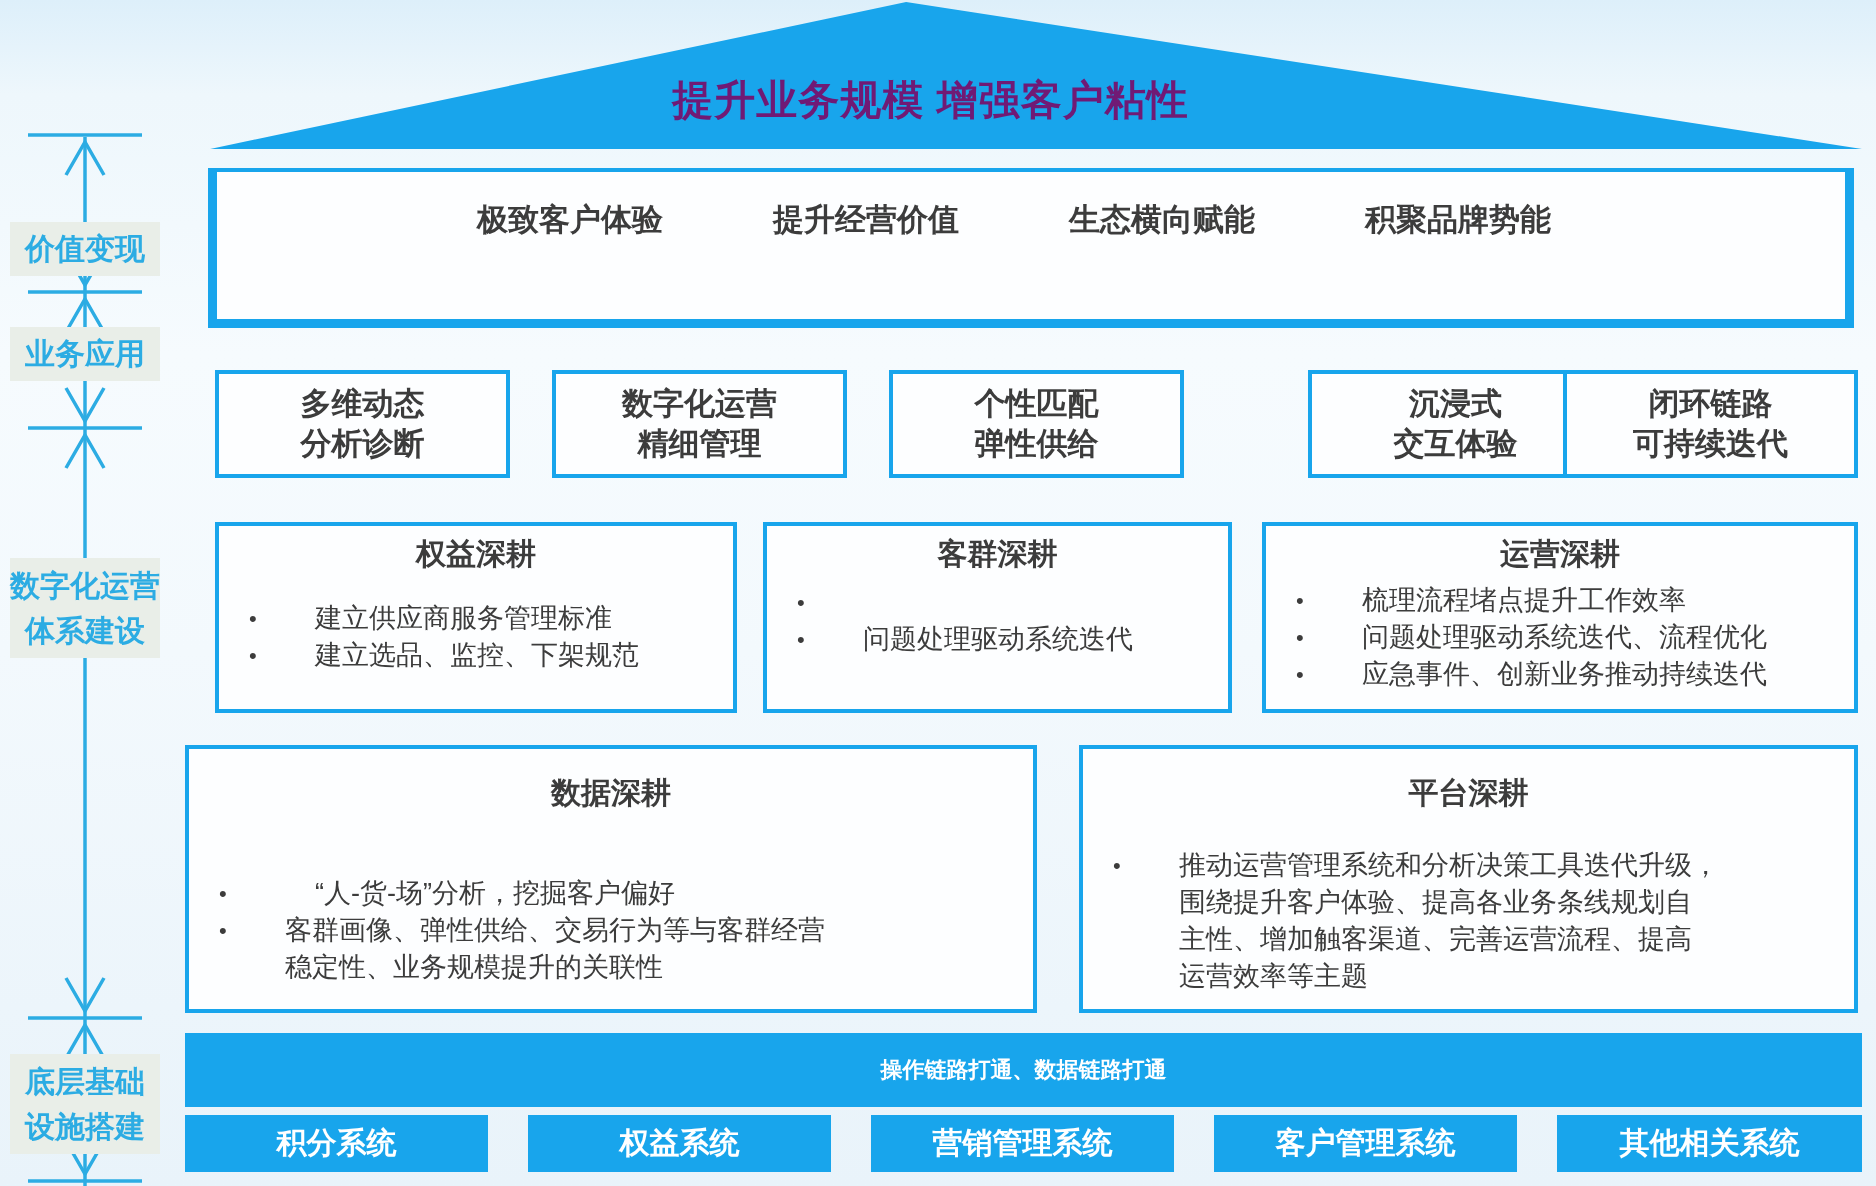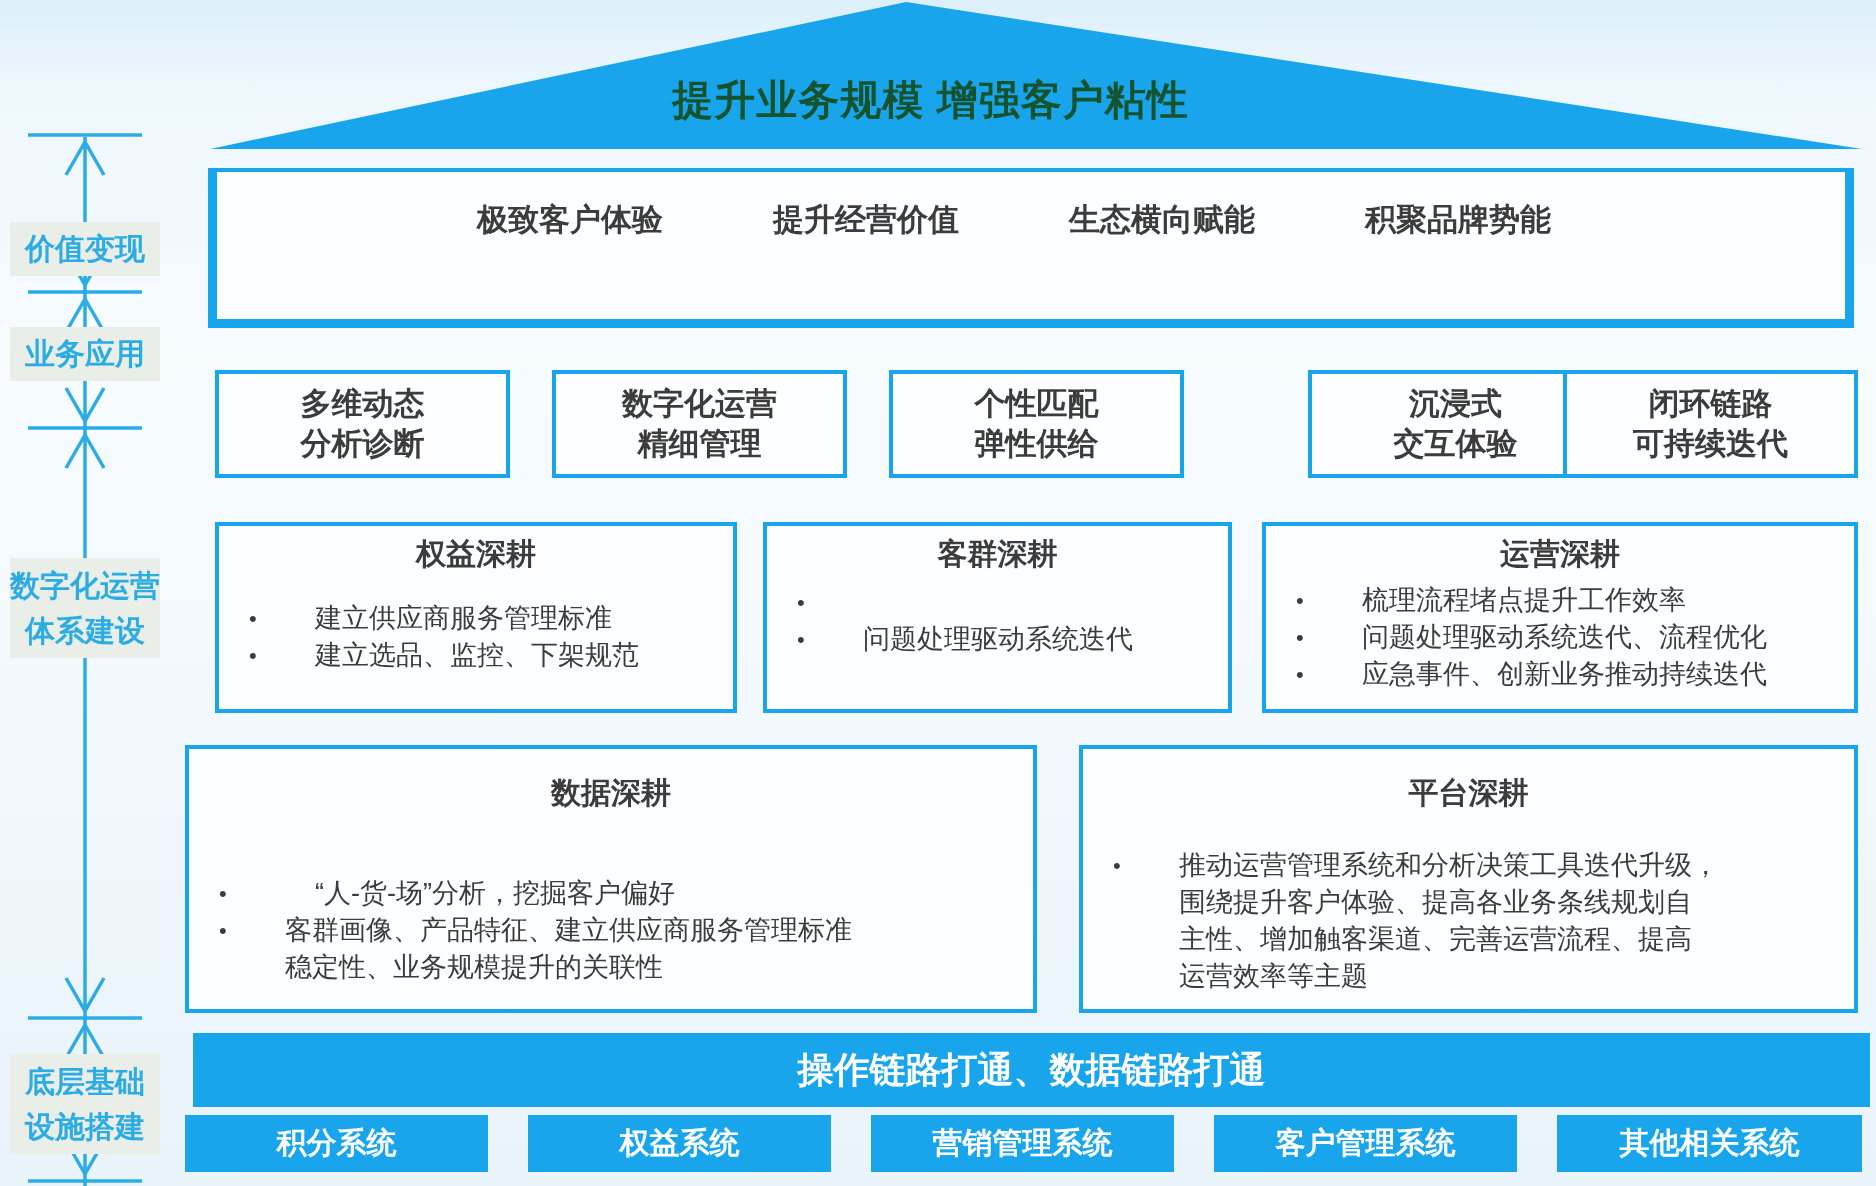--- a/index.html
+++ b/index.html
@@ -6,40 +6,40 @@
   body{
     width:1876px;height:1186px;position:relative;overflow:hidden;
     font-family:"Liberation Sans","DejaVu Sans",sans-serif;
     background:linear-gradient(180deg,#ddeffa 0%,#eef7fc 8%,#f6fbfe 30%,#f3f9fd 55%,#ecf5fb 85%,#e9f3fa 100%);
   }
   .abs{position:absolute;box-sizing:border-box;}
   
   .roof{left:185px;top:2px;width:1677px;height:147px;background:#18a5ec;
         clip-path:polygon(43% 0%,100% 100%,1.5% 100%);}
   .roof-title{position:absolute;left:49.6%;top:100px;transform:translate(-50%,-50%);
-        color:#14532d;font-size:41px;font-weight:bold;white-space:nowrap;letter-spacing:1px;}
+        color:#701a75;font-size:41px;font-weight:bold;white-space:nowrap;letter-spacing:1px;}
   
   .box{background:#fdfeff;border:4px solid #18a5ec;}
   
   .value-box{left:208px;top:168px;width:1646px;height:160px;border-width:4px 9px 9px 9px;
         display:flex;align-items:center;padding-left:260px;padding-bottom:52px;gap:110px;}
   .value-item{font-size:31px;font-weight:bold;color:#3c3c3c;white-space:nowrap;}
   
   .app-box{top:370px;width:295px;height:108px;display:flex;align-items:center;justify-content:center;
         text-align:center;font-size:31px;font-weight:bold;color:#3c3c3c;line-height:40px;white-space:pre-line;}
   
   .deep-title{text-align:center;font-weight:bold;font-size:30px;color:#3c3c3c;line-height:40px;}
   .deep-box{padding-top:8px;}
   ul.bullets{list-style:none;margin:26px 0 0 0;padding:0 10px 0 30px;}
   ul.bullets li{display:flex;align-items:flex-start;font-size:27px;color:#3c3c3c;line-height:37px;}
   ul.bullets li .marker{flex:none;width:20px;margin-right:46px;font-size:22px;line-height:37px;color:#3c3c3c;}
   ul.bullets li .btext{white-space:pre-line;}
   
-  .link-bar{left:193px;top:1033px;width:1677px;height:74px;background:#18a5ec;color:#ffffff;
-        display:flex;align-items:center;justify-content:center;font-size:36px;font-weight:bold;}
+  .link-bar{left:185px;top:1033px;width:1677px;height:74px;background:#18a5ec;color:#ffffff;
+        display:flex;align-items:center;justify-content:center;font-size:22px;font-weight:bold;}
   .sys-box{top:1115px;width:303px;height:57px;background:#18a5ec;color:#ffffff;
         display:flex;align-items:center;justify-content:center;font-size:30px;font-weight:bold;}
   
   .rail-svg{left:0;top:0;width:180px;height:1186px;}
   .rail-label{left:10px;width:150px;background:#e9eee8;color:#2cace3;font-weight:bold;
         font-size:30px;text-align:center;white-space:pre-line;z-index:3;padding:2px 0;}
   .rail-label.one{line-height:50px;}
   .rail-label.two{line-height:45px;padding:5px 0;}
 </style>
 </head>
@@ -143,21 +143,21 @@
 
 <div class="abs box deep-box" style="left:185px;top:745px;width:852px;height:268px;padding-top:24px;">
   <div class="deep-title">数据深耕</div>
   <ul class="bullets" style="margin-top:62px;line-height:38px;">
     <li>
         <span class="marker">•</span>
         <span class="btext" style="padding-left:30px;">“人-货-场”分析，挖掘客户偏好</span>
       </li>
     <li>
         <span class="marker">•</span>
-        <span class="btext">客群画像、产品特征、建立供应商服务管理标准
+        <span class="btext">客群画像、弹性供给、交易行为等与客群经营
 稳定性、业务规模提升的关联性</span>
       </li>
   </ul>
 </div>
 
 <div class="abs box deep-box" style="left:1079px;top:745px;width:779px;height:268px;padding-top:24px;">
   <div class="deep-title">平台深耕</div>
   <ul class="bullets" style="margin-top:34px;line-height:39px;">
     <li>
         <span class="marker">•</span>

